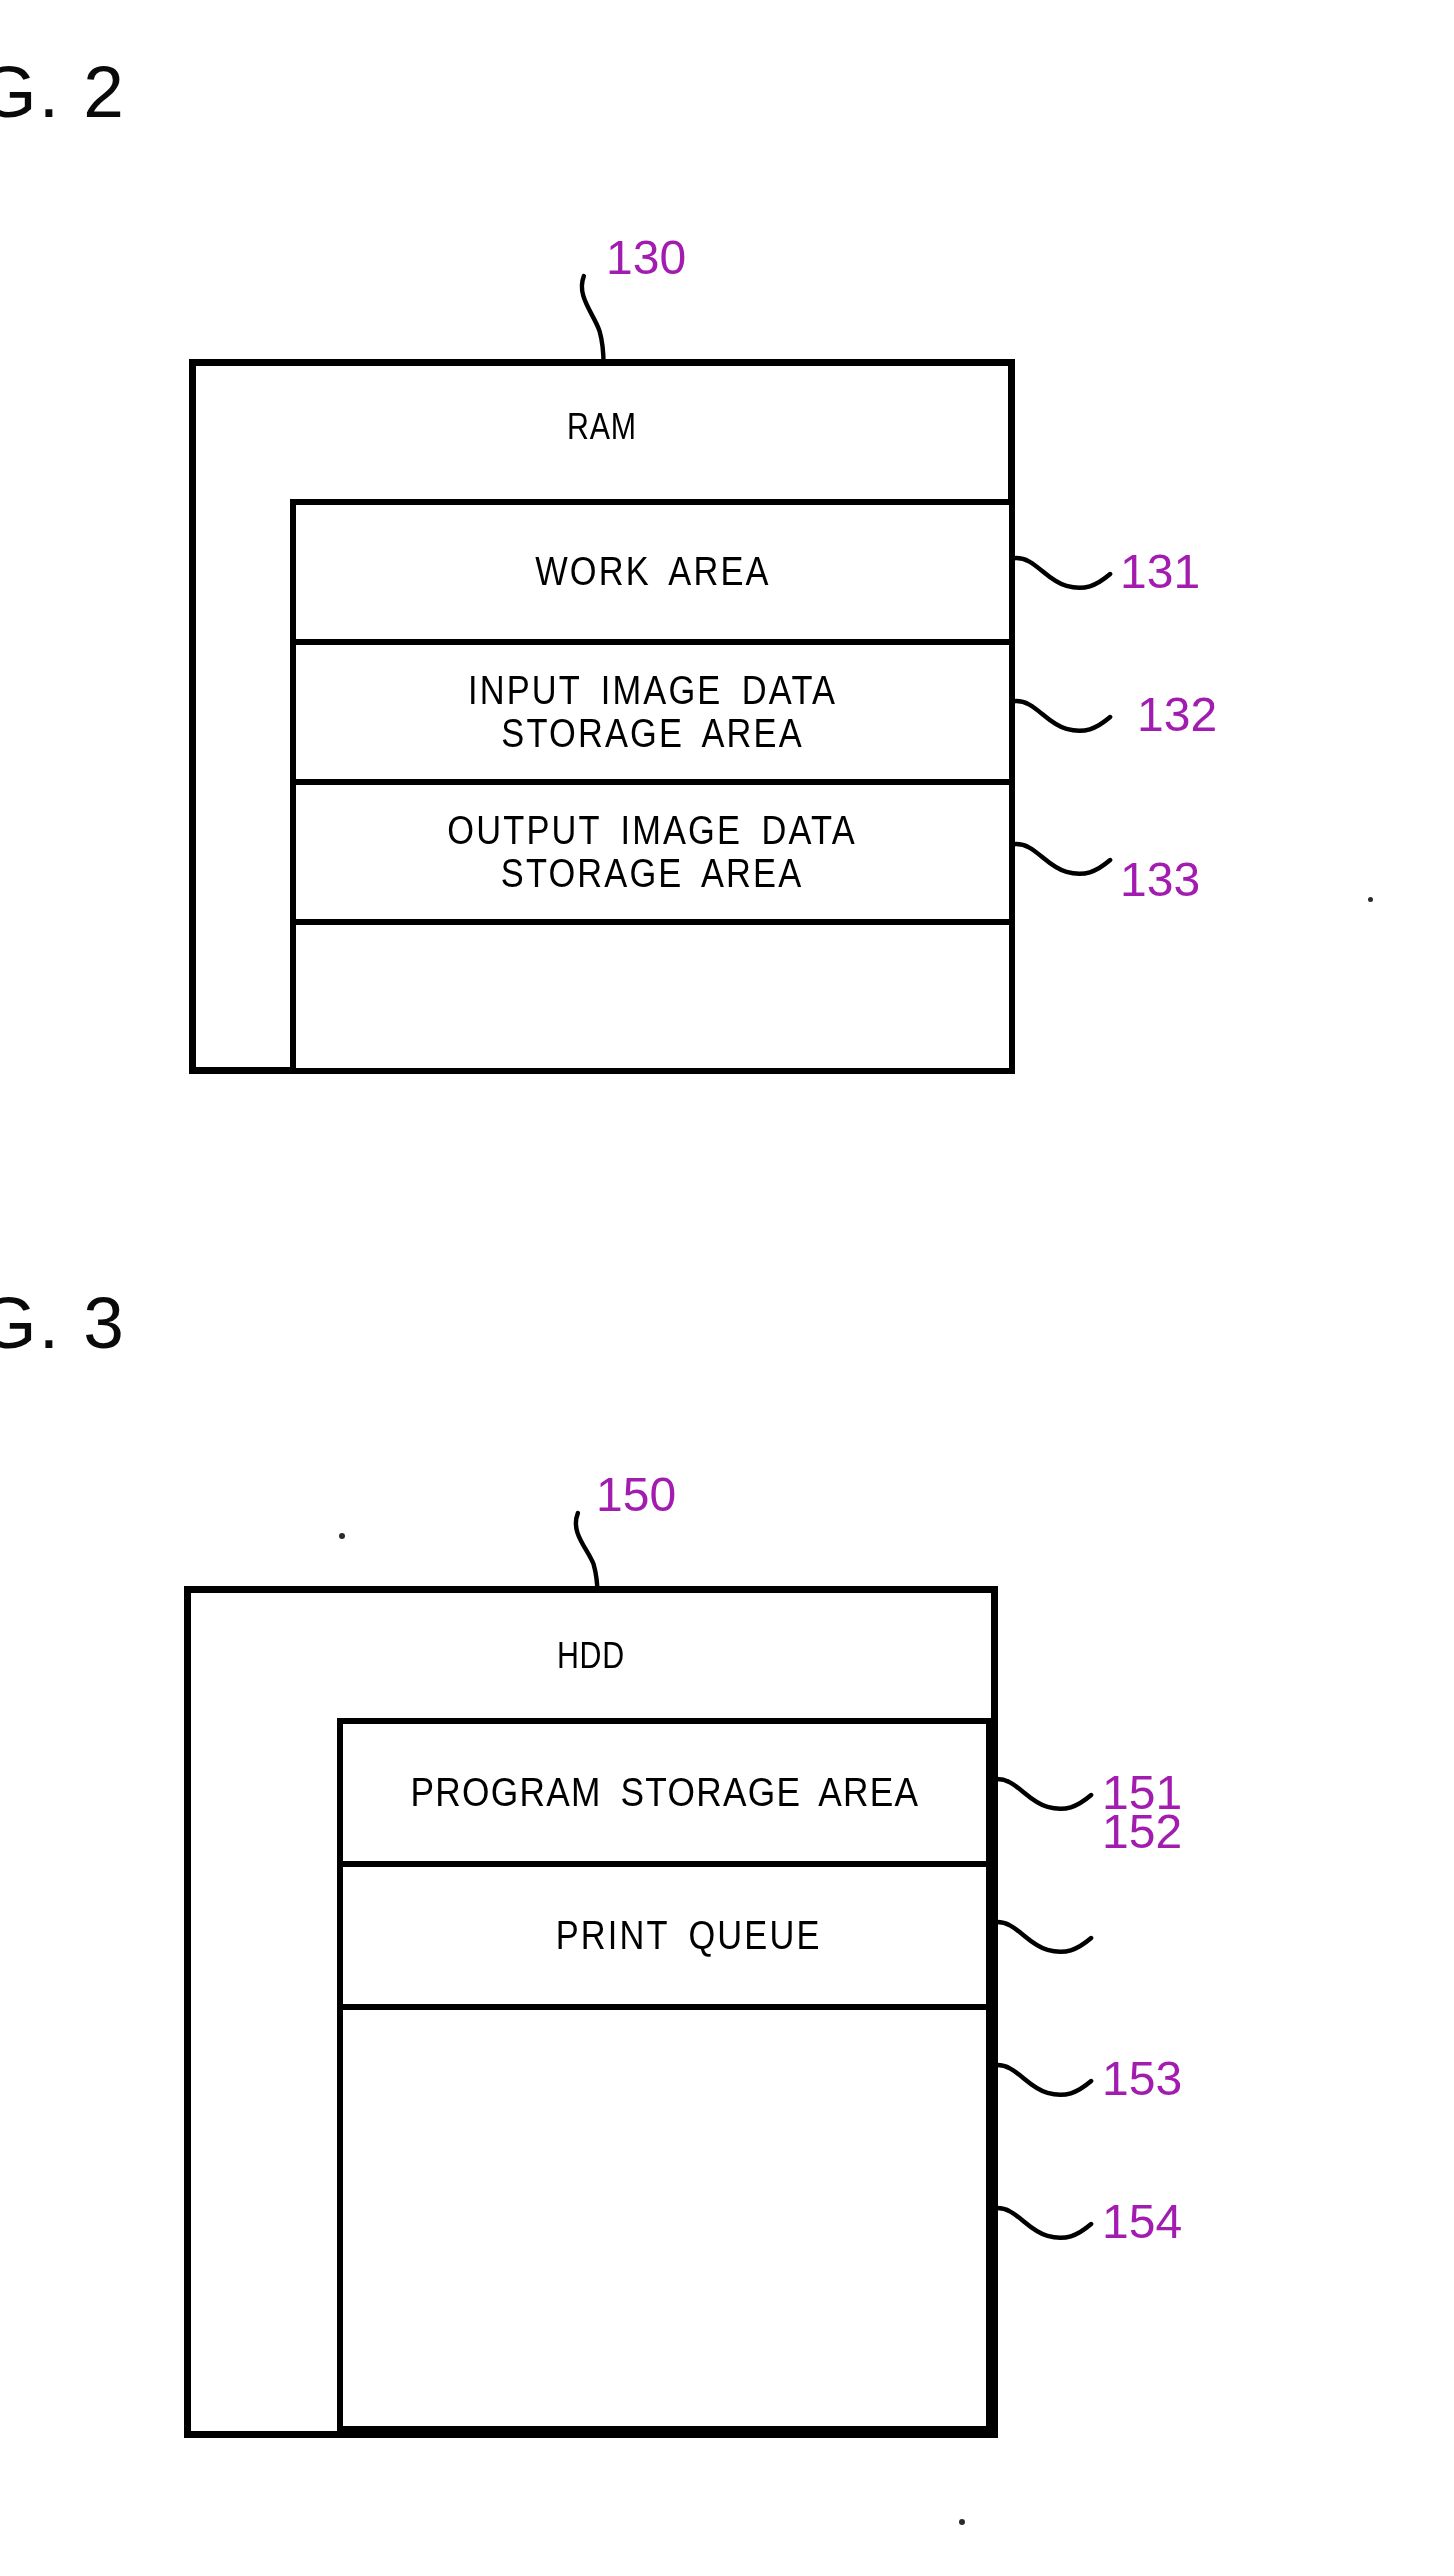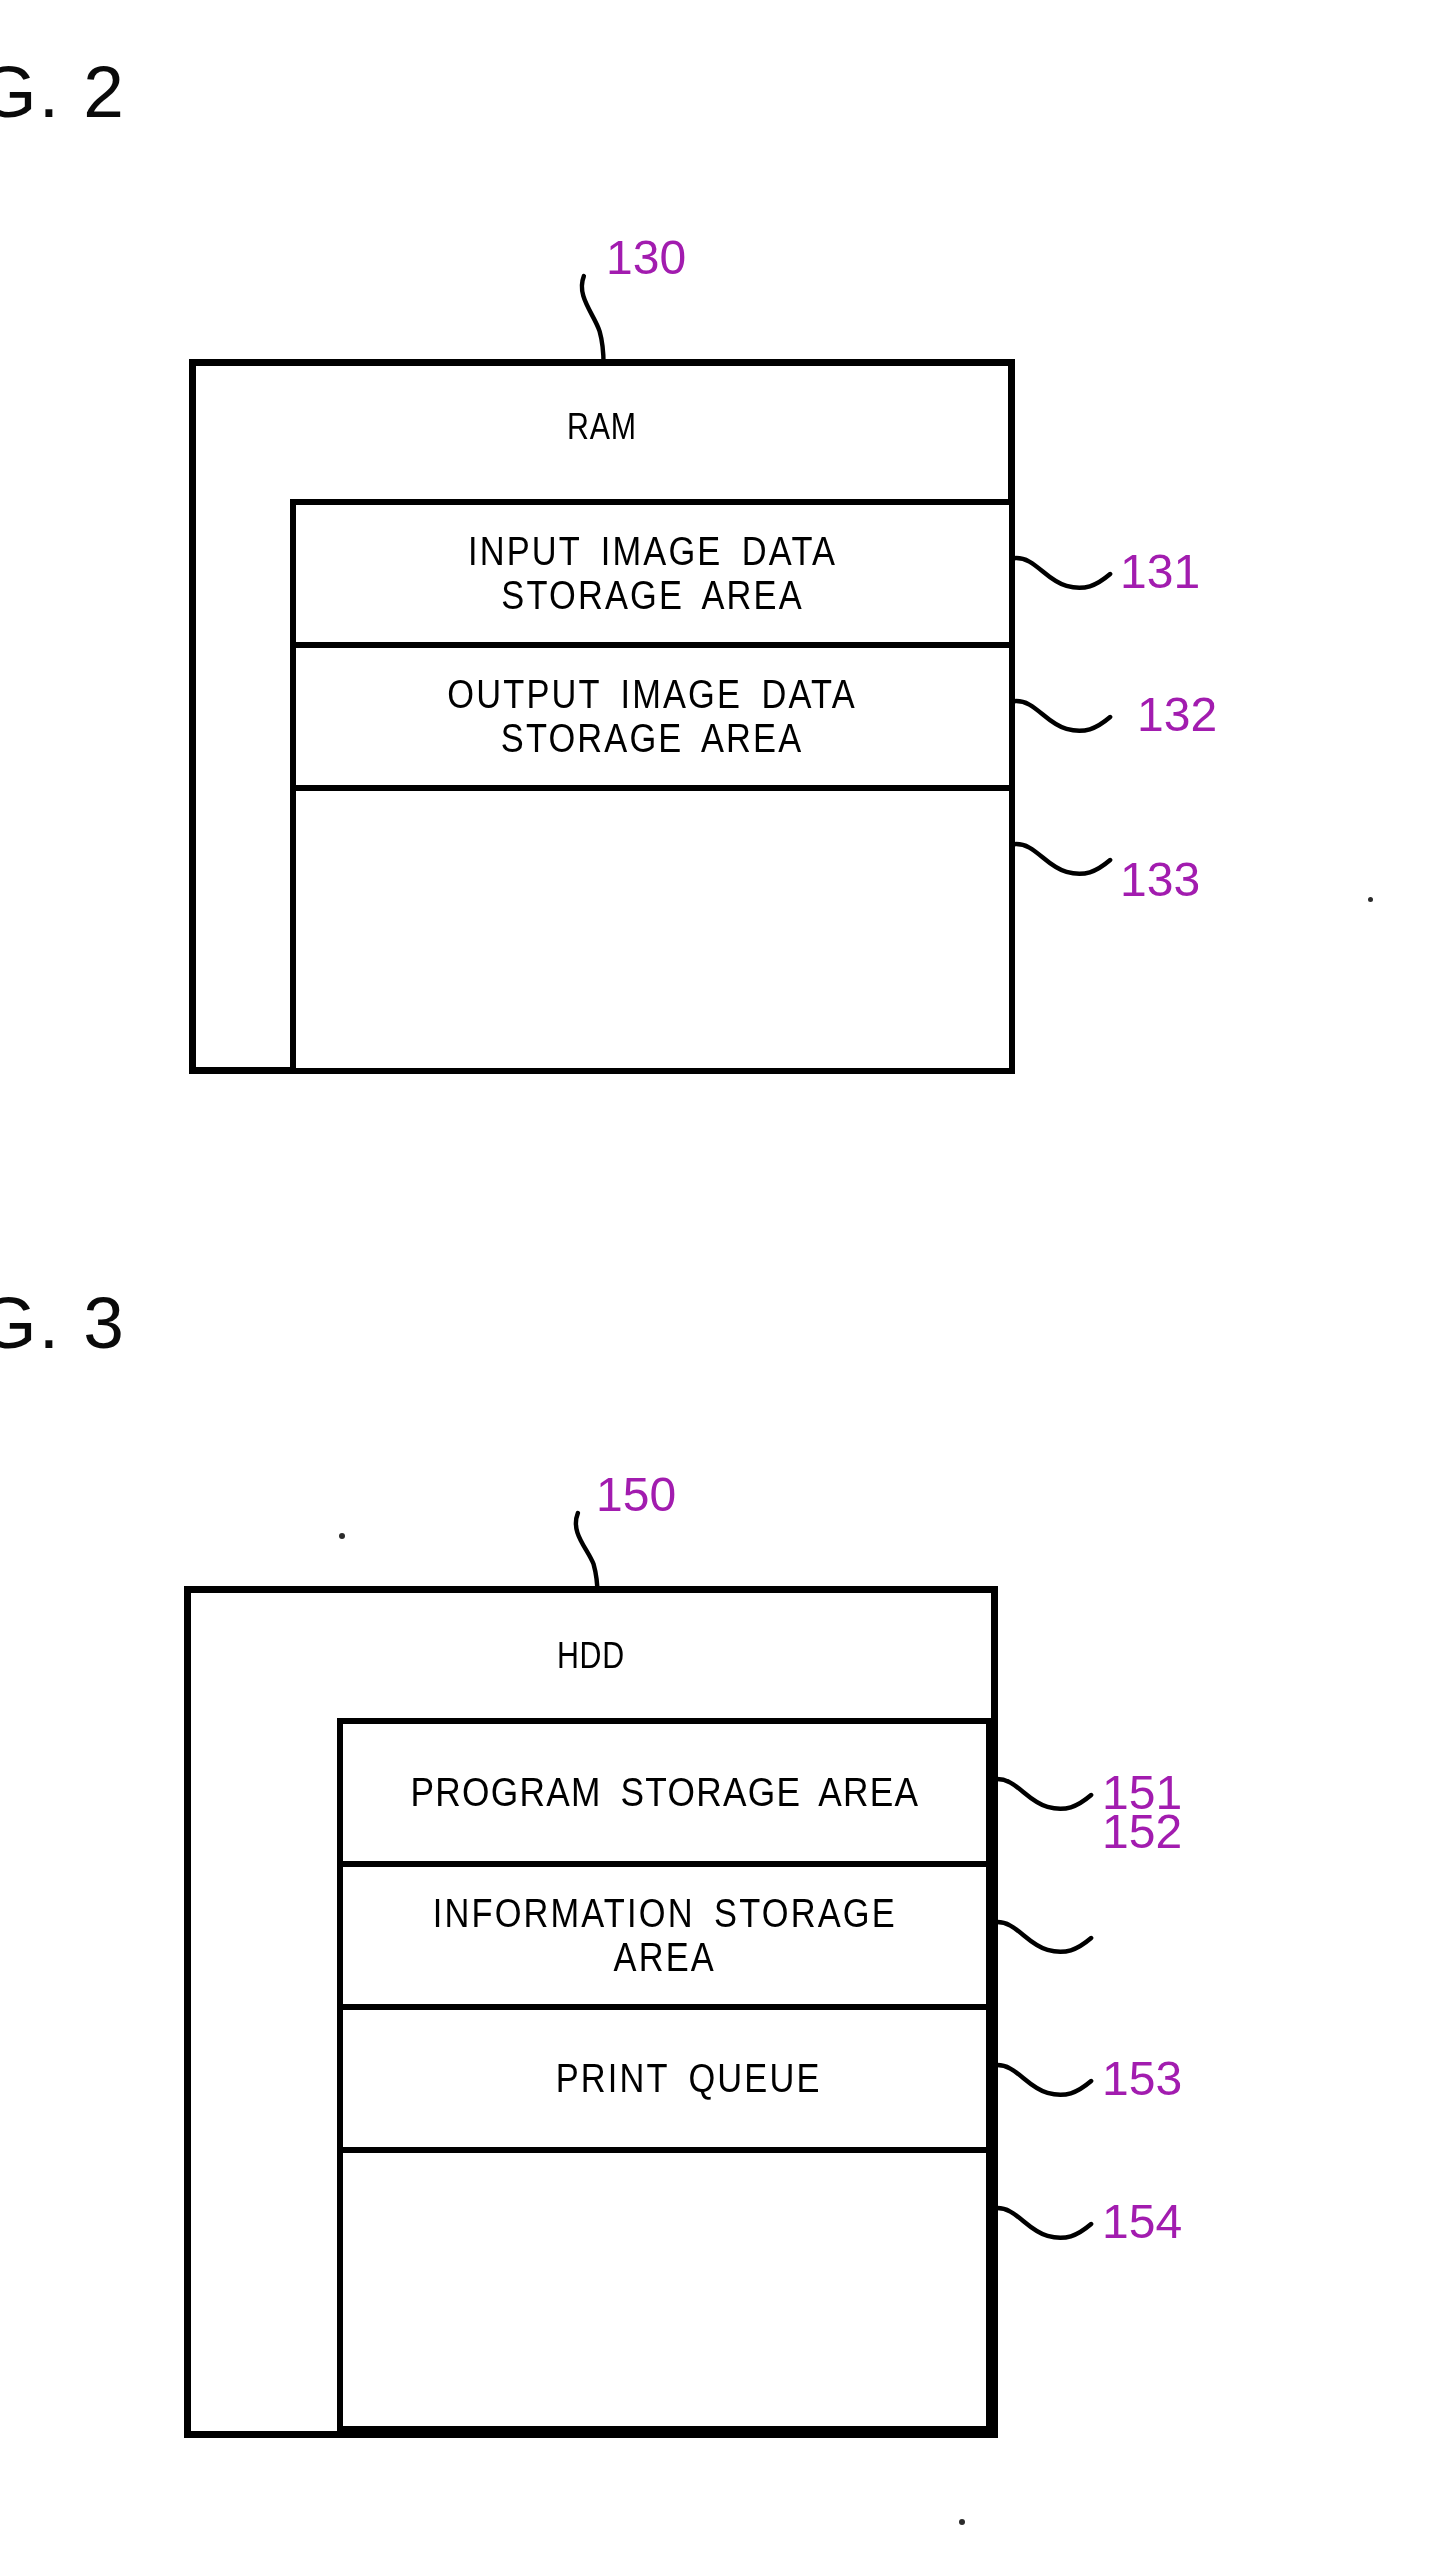--- a/index.html
+++ b/index.html
@@ -130,20 +130,23 @@
     <svg class="leader" style="left: 574px; top: 270px;" width="69" height="99" viewBox="0 0 70 100">
       <path d="M 10 6 C 2 26, 20 44, 26 62 C 30 76, 30 86, 30 96"></path>
     </svg>
 
     <div class="outer-box" style="left:189px; top:359px; width:826px; height:715px;">
       <div class="outer-label" style="top: 40px;">RAM</div>
     </div>
 
     <div class="inner-box" style="left:290px; top:499px; width:725px; height:575px;">
       <div class="mem-row" style="height:143px;">
+        <span class="row-label">WORK  AREA</span>
+      </div>
+      <div class="mem-row" style="height:143px;">
         <span class="row-label">INPUT  IMAGE  DATA
 STORAGE  AREA</span>
       </div>
       <div class="mem-row" style="height:143px;">
         <span class="row-label">OUTPUT  IMAGE  DATA
 STORAGE  AREA</span>
       </div>
       <div class="mem-row" style="height:146px;">
         <span class="row-label"></span>
       </div>
@@ -176,24 +179,20 @@
     </svg>
 
     <div class="outer-box" style="left:184px; top:1586px; width:814px; height:852px;">
       <div class="outer-label" style="top: 42px;">HDD</div>
     </div>
 
     <div class="inner-box" style="left:337px; top:1718px; width:655px; height:714px;">
       <div class="mem-row wide" style="height:143px;">
         <span class="row-label">PROGRAM  STORAGE  AREA</span>
       </div>
-      <div class="mem-row" style="height:143px;">
-        <span class="row-label">INFORMATION  STORAGE
-AREA</span>
-      </div>
       <div class="mem-row" style="height:143px;padding-left:48px;">
         <span class="row-label">PRINT  QUEUE</span>
       </div>
       <div class="mem-row" style="height:142px;">
         <span class="row-label"></span>
       </div>
     </div>
 
     <svg class="leader" style="left: 992px; top: 1773px;" width="114" height="56" viewBox="0 0 115 56">
       <path d="M 3 6 C 24 4, 34 28, 56 34 C 74 39, 86 34, 100 22"></path>

